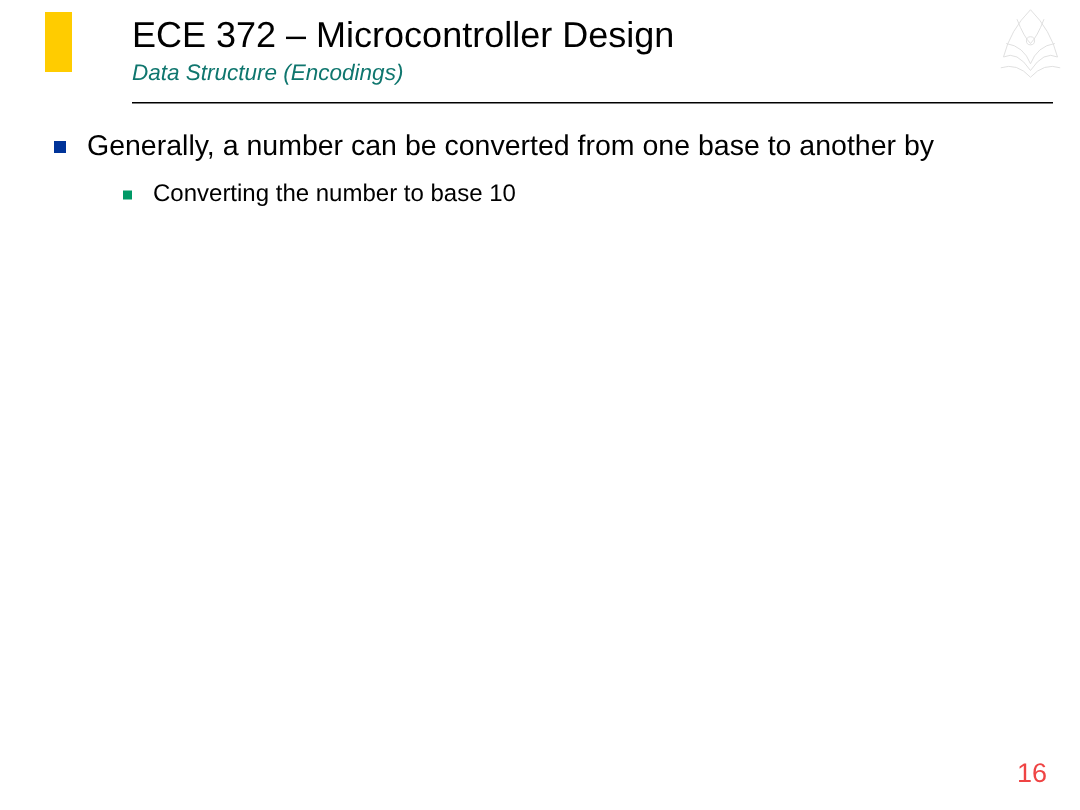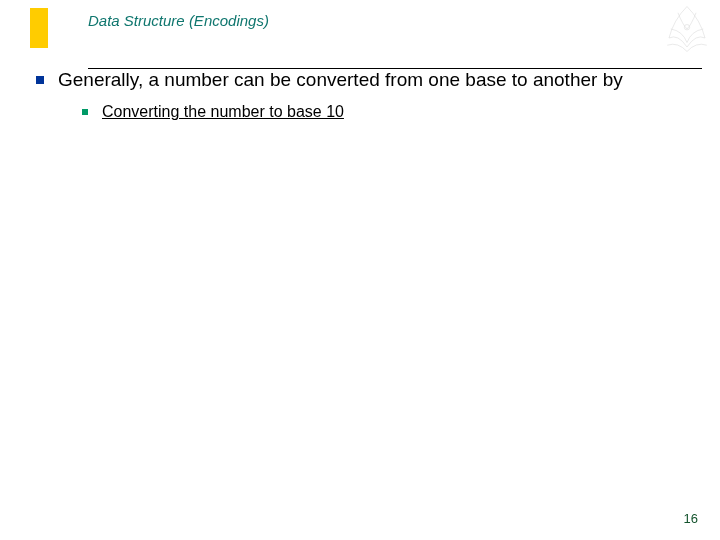--- a/index.html
+++ b/index.html
@@ -46,21 +46,21 @@
     position: absolute;
     left: 88px;
     top: 68px;
     width: 614px;
     height: 1px;
     background: #000;
   }
   .body {
     position: absolute;
     left: 36px;
-    top: 68px;
+    top: 86px;
     width: 650px;
   }
   .l1 {
     display: flex;
     align-items: flex-start;
     margin-bottom: 10px;
   }
   .l1 .bullet {
     width: 8px;
     height: 8px;
@@ -70,21 +70,20 @@
     flex-shrink: 0;
   }
   .l1 .text {
     font-size: 19px;
     line-height: 1.28;
     color: #000;
   }
   .l2-group {
     margin-left: 46px;
     margin-top: 4px;
-    text-decoration: underline;
   }
   .l2 {
     display: flex;
     align-items: flex-start;
     margin-bottom: 4px;
   }
   .l2 .bullet {
     width: 6px;
     height: 6px;
     background: #009966;
@@ -95,40 +94,41 @@
   .l2 .text {
     font-size: 16px;
     line-height: 1.3;
     color: #000;
   }
   .italic-n { font-style: italic; }
   .page-num {
     position: absolute;
     right: 22px;
     bottom: 14px;
-    font-size: 13px;
-    color: #14532d;
+    font-size: 18px;
+    color: #ef4444;
   }
 </style>
 </head>
 <body>
 
 <div class="accent-bar"></div>
 
 <svg class="decoration" viewBox="0 0 60 60">
   <g stroke="#888" stroke-width="0.7" fill="none">
     <path d="M30 5 Q15 20 10 40 Q20 35 30 50 Q40 35 50 40 Q45 20 30 5"></path>
     <path d="M20 12 Q25 25 30 30 Q35 25 40 12"></path>
     <path d="M12 30 Q25 32 30 45 Q35 32 48 30"></path>
     <circle cx="30" cy="28" r="3"></circle>
     <path d="M8 48 Q20 44 30 55 Q40 44 52 48"></path>
   </g>
 </svg>
 
 <div class="title-block">
+  <div class="slide-title">ECE 372 – Microcontroller Design</div>
   <div class="slide-subtitle">Data Structure (Encodings)</div>
 </div>
 
 <div class="underline"></div>
 
 <div class="body">
   <div class="l1">
     <div class="bullet"></div>
     <div class="text">Generally, a number can be converted from one base to another by</div>
   </div>

